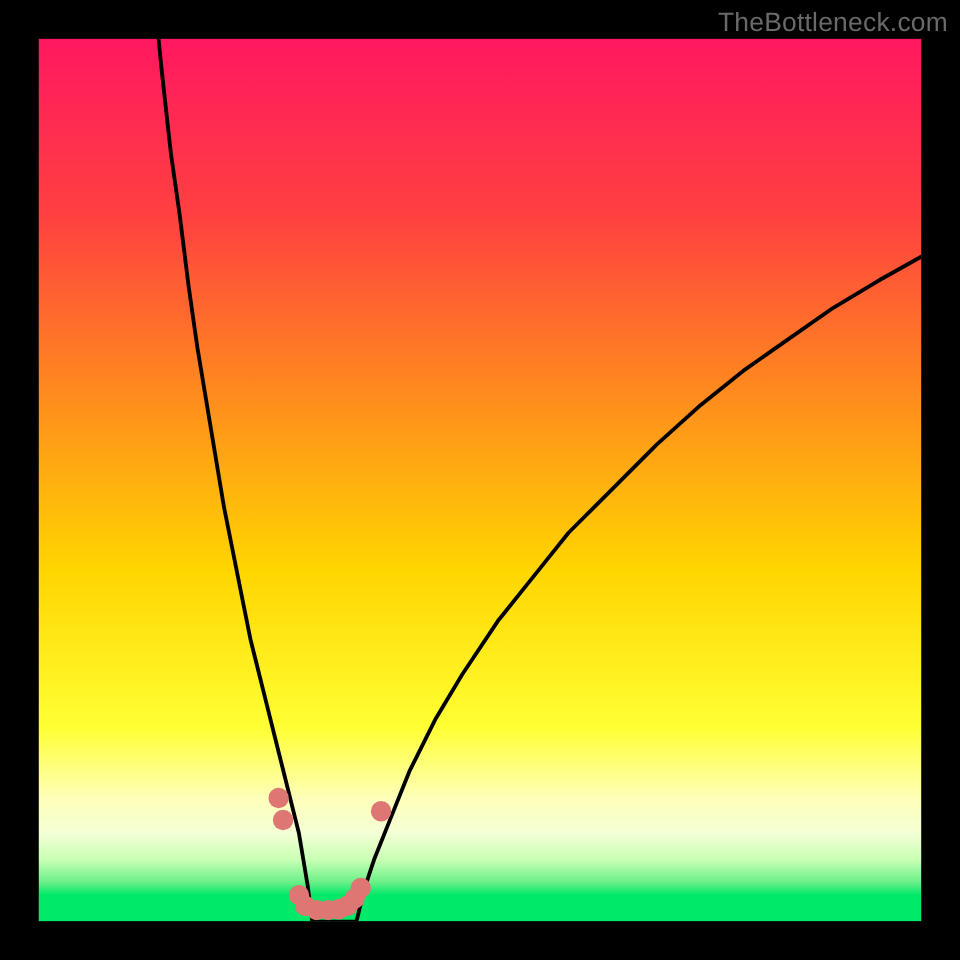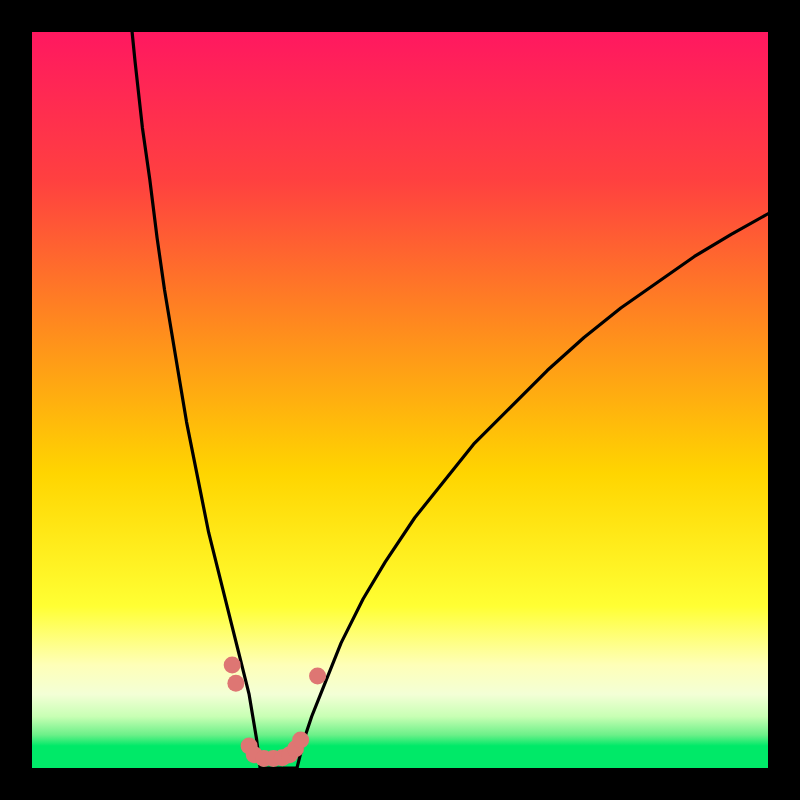--- a/index.html
+++ b/index.html
@@ -71,13 +71,14 @@
           <circle cx="231.84" cy="726.43" r="8.5" fill="#de7673"></circle>
           <circle cx="241.41" cy="726.43" r="8.5" fill="#de7673"></circle>
           <circle cx="250.24" cy="725.70" r="8.5" fill="#de7673"></circle>
           <circle cx="257.60" cy="722.75" r="8.5" fill="#de7673"></circle>
           <circle cx="263.49" cy="716.86" r="8.5" fill="#de7673"></circle>
           <circle cx="268.64" cy="708.03" r="8.5" fill="#de7673"></circle>
           <circle cx="285.57" cy="644.00" r="8.5" fill="#de7673"></circle>
         </g>
     </svg>
   </div>
+  <div class="watermark">TheBottleneck.com</div>
 </div>
 
 </body></html>

